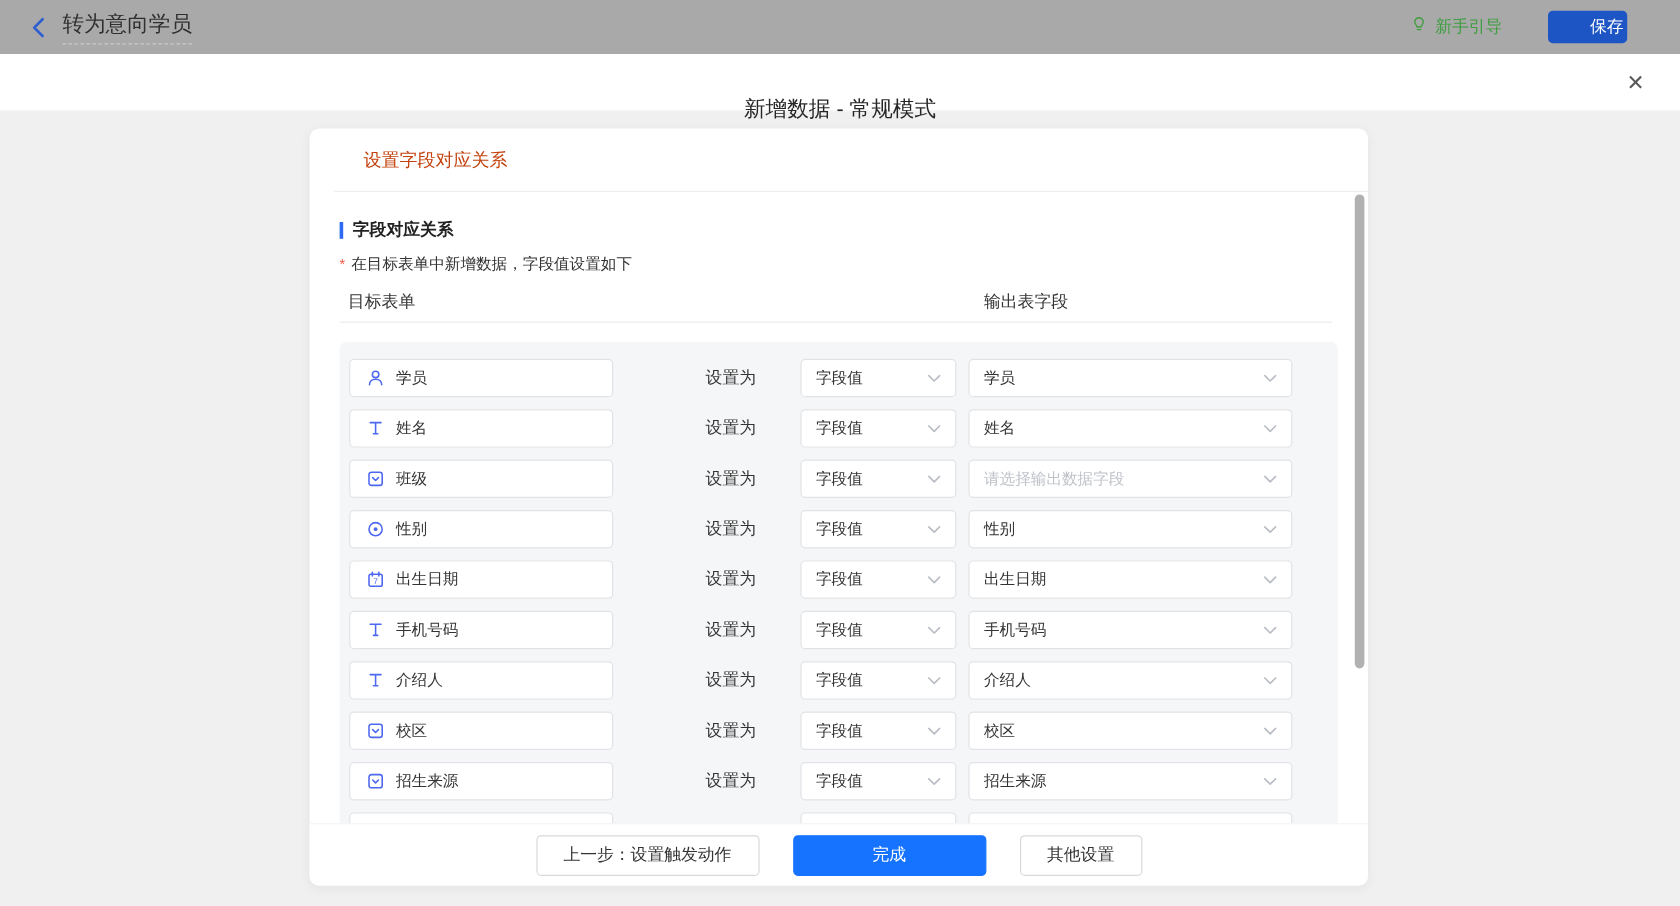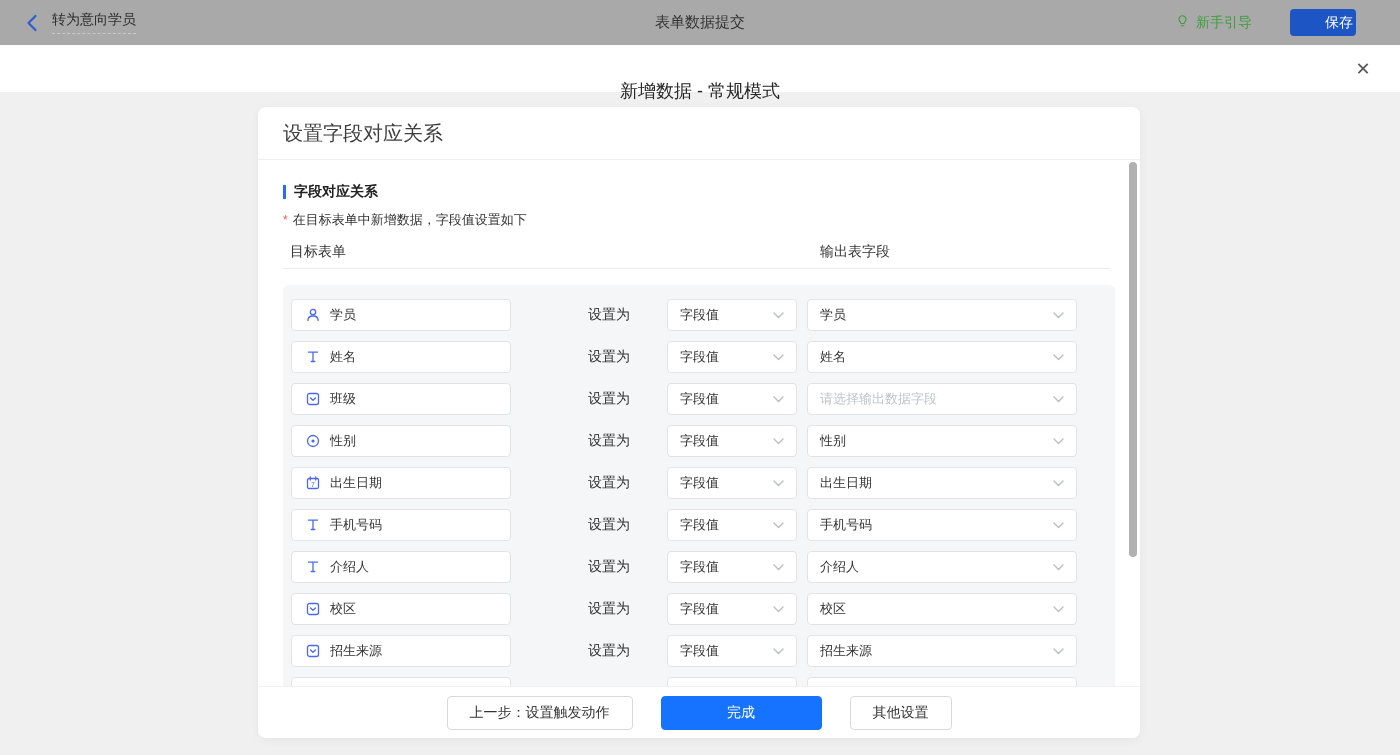--- a/index.html
+++ b/index.html
@@ -9,21 +9,21 @@
     background:#f0f0f0; position:relative; color:#333;
   }
   
   .topbar {
     position:absolute; top:0; left:0; width:1400px; height:45px;
     background:#a9a9a9; display:flex; align-items:center;
   }
   .back-group { display:flex; align-items:center; margin-left:26px; cursor:pointer; }
   .back-icon { display:flex; align-items:center; }
   .back-label {
-    font-size:14px; color:#2f2f2f; margin-left:14px;
+    font-size:18px; color:#2f2f2f; margin-left:14px;
     padding-bottom:4px; border-bottom:1px dashed #c9c9c9;
   }
   .topbar-title {
     position:absolute; left:0; right:0; text-align:center;
     font-size:15px; color:#333; pointer-events:none;
   }
   .topbar-right { position:absolute; right:44px; top:0; height:45px; display:flex; align-items:center; gap:38px; }
   .guide { display:flex; align-items:center; gap:6px; cursor:pointer; }
   .guide-label { font-size:14px; color:#3f9e40; }
   .save-btn {
@@ -43,21 +43,21 @@
     line-height:24px; text-align:center; font-family:inherit;
   }
   
   .card {
     position:absolute; left:258px; top:107px; width:882px; height:631px;
     background:#fff; border-radius:8px; box-shadow:0 2px 10px rgba(0,0,0,0.05);
   }
   .card-head {
     height:53px; border-bottom:1px solid #efefef;
     display:flex; align-items:center; padding-left:25px;
-    font-size:20px; color:#404040;
+    font-size:15px; color:#c2410c;margin-left:20px;
   }
   .card-body {
     position:absolute; top:54px; left:0; right:0; bottom:52px;
     overflow:hidden; padding-left:25px;
   }
   .sec-title { margin-top:22px; display:flex; align-items:center; }
   .sec-bar { width:3px; height:14px; background:#2e6bf2; margin-right:8px; }
   .sec-title-text { font-size:14px; font-weight:bold; color:#222; }
   .note { margin-top:10px; display:flex; align-items:center; font-size:13px; color:#333; }
   .star { color:#f25643; font-size:12px; margin-right:5px; }
@@ -111,21 +111,20 @@
 
 <div class="topbar">
   <div class="back-group">
     <span class="back-icon">
       <svg width="12" height="18" viewBox="0 0 12 18">
           <polyline points="9.5,2 2.5,9 9.5,16" fill="none" stroke="#2e5ed0" stroke-width="2.2" stroke-linecap="round" stroke-linejoin="round"></polyline>
         </svg>
     </span>
     <span class="back-label">转为意向学员</span>
   </div>
-  <div class="topbar-title">表单数据提交</div>
   <div class="topbar-right">
     <div class="guide">
       <span>
         <svg width="15" height="16" viewBox="0 0 16 16">
             <path d="M8 2.4a3.8 3.8 0 0 1 3.8 3.8c0 1.5-.85 2.3-1.45 3-.4.48-.65.9-.65 1.5H6.3c0-.6-.25-1.02-.65-1.5-.6-.7-1.45-1.5-1.45-3A3.8 3.8 0 0 1 8 2.4Z" fill="none" stroke="#3f9e40" stroke-width="1.2"></path>
             <line x1="6.5" y1="13" x2="9.5" y2="13" stroke="#3f9e40" stroke-width="1.2" stroke-linecap="round"></line>
           </svg>
       </span>
       <span class="guide-label">新手引导</span>
     </div>

